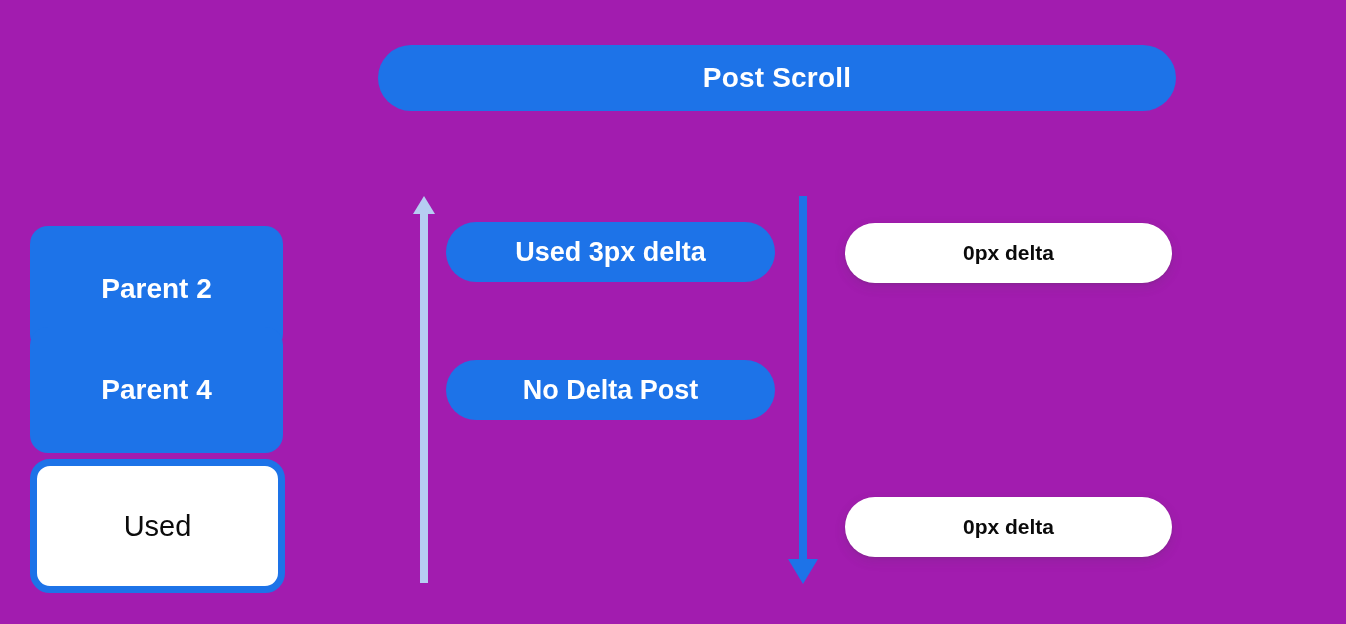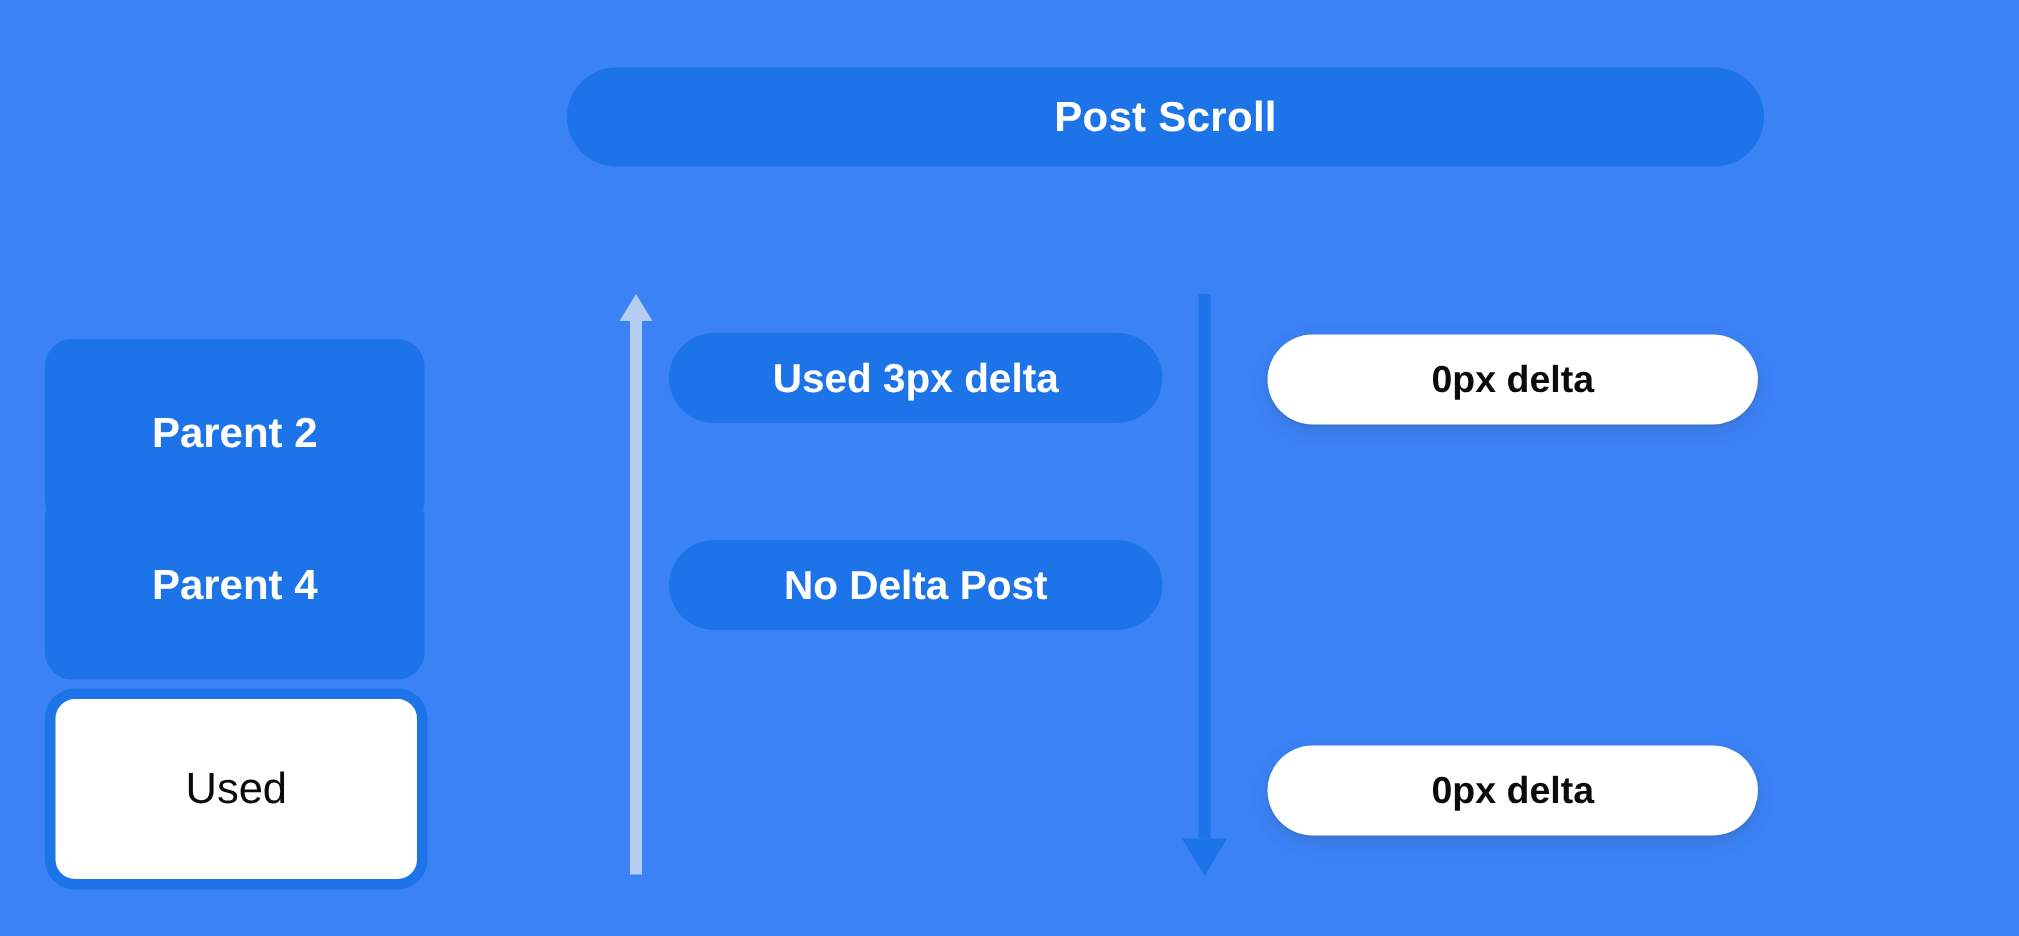--- a/index.html
+++ b/index.html
@@ -6,21 +6,21 @@
     --blue:#1d73e8;
     --light-blue:#b6cdf2;
     --ink:#0b0b0b;
   }
   html,body{margin:0;padding:0;background:#ffffff;}
   body{
     width:1346px;height:624px;
     font-family:"Liberation Sans", sans-serif;
     -webkit-font-smoothing:antialiased;
   }
-  .canvas{position:relative;width:1346px;height:624px;background:#3b82f6;overflow:hidden;}
+  .canvas{position:relative;width:1346px;height:624px;background:#a21caf;overflow:hidden;}
 
   
   .pill{
     position:absolute;display:flex;align-items:center;justify-content:center;
     box-sizing:border-box;white-space:nowrap;
   }
   .banner{
     left:378px;top:45px;width:798px;height:66px;border-radius:33px;
     background:var(--blue);color:#ffffff;font-weight:bold;font-size:28px;
     letter-spacing:.2px;
@@ -37,21 +37,21 @@
     color:var(--ink);font-weight:500;font-size:29px;
   }
   .mid-pill{
     left:446px;width:329px;height:60px;border-radius:30px;
     background:var(--blue);color:#ffffff;font-weight:bold;font-size:27px;
   }
   .mid-top{top:222px;text-align:center;}
   .mid-bottom{top:360px;}
   .white-pill{
     left:845px;width:327px;height:60px;border-radius:30px;
-    background:#ffffff;color:var(--ink);font-weight:600;font-size:25px;
+    background:#ffffff;color:var(--ink);font-weight:600;font-size:21px;
     box-shadow:0 1px 2px rgba(60,64,67,.18), 0 4px 12px rgba(60,64,67,.14);
   }
   .white-top{top:223px;}
   .white-bottom{top:497px;}
 
   
   .arrow{position:absolute;display:flex;flex-direction:column;align-items:center;}
   .arrow-up{left:412px;top:196px;width:24px;height:387px;}
   .arrow-up .head{
     width:0;height:0;

